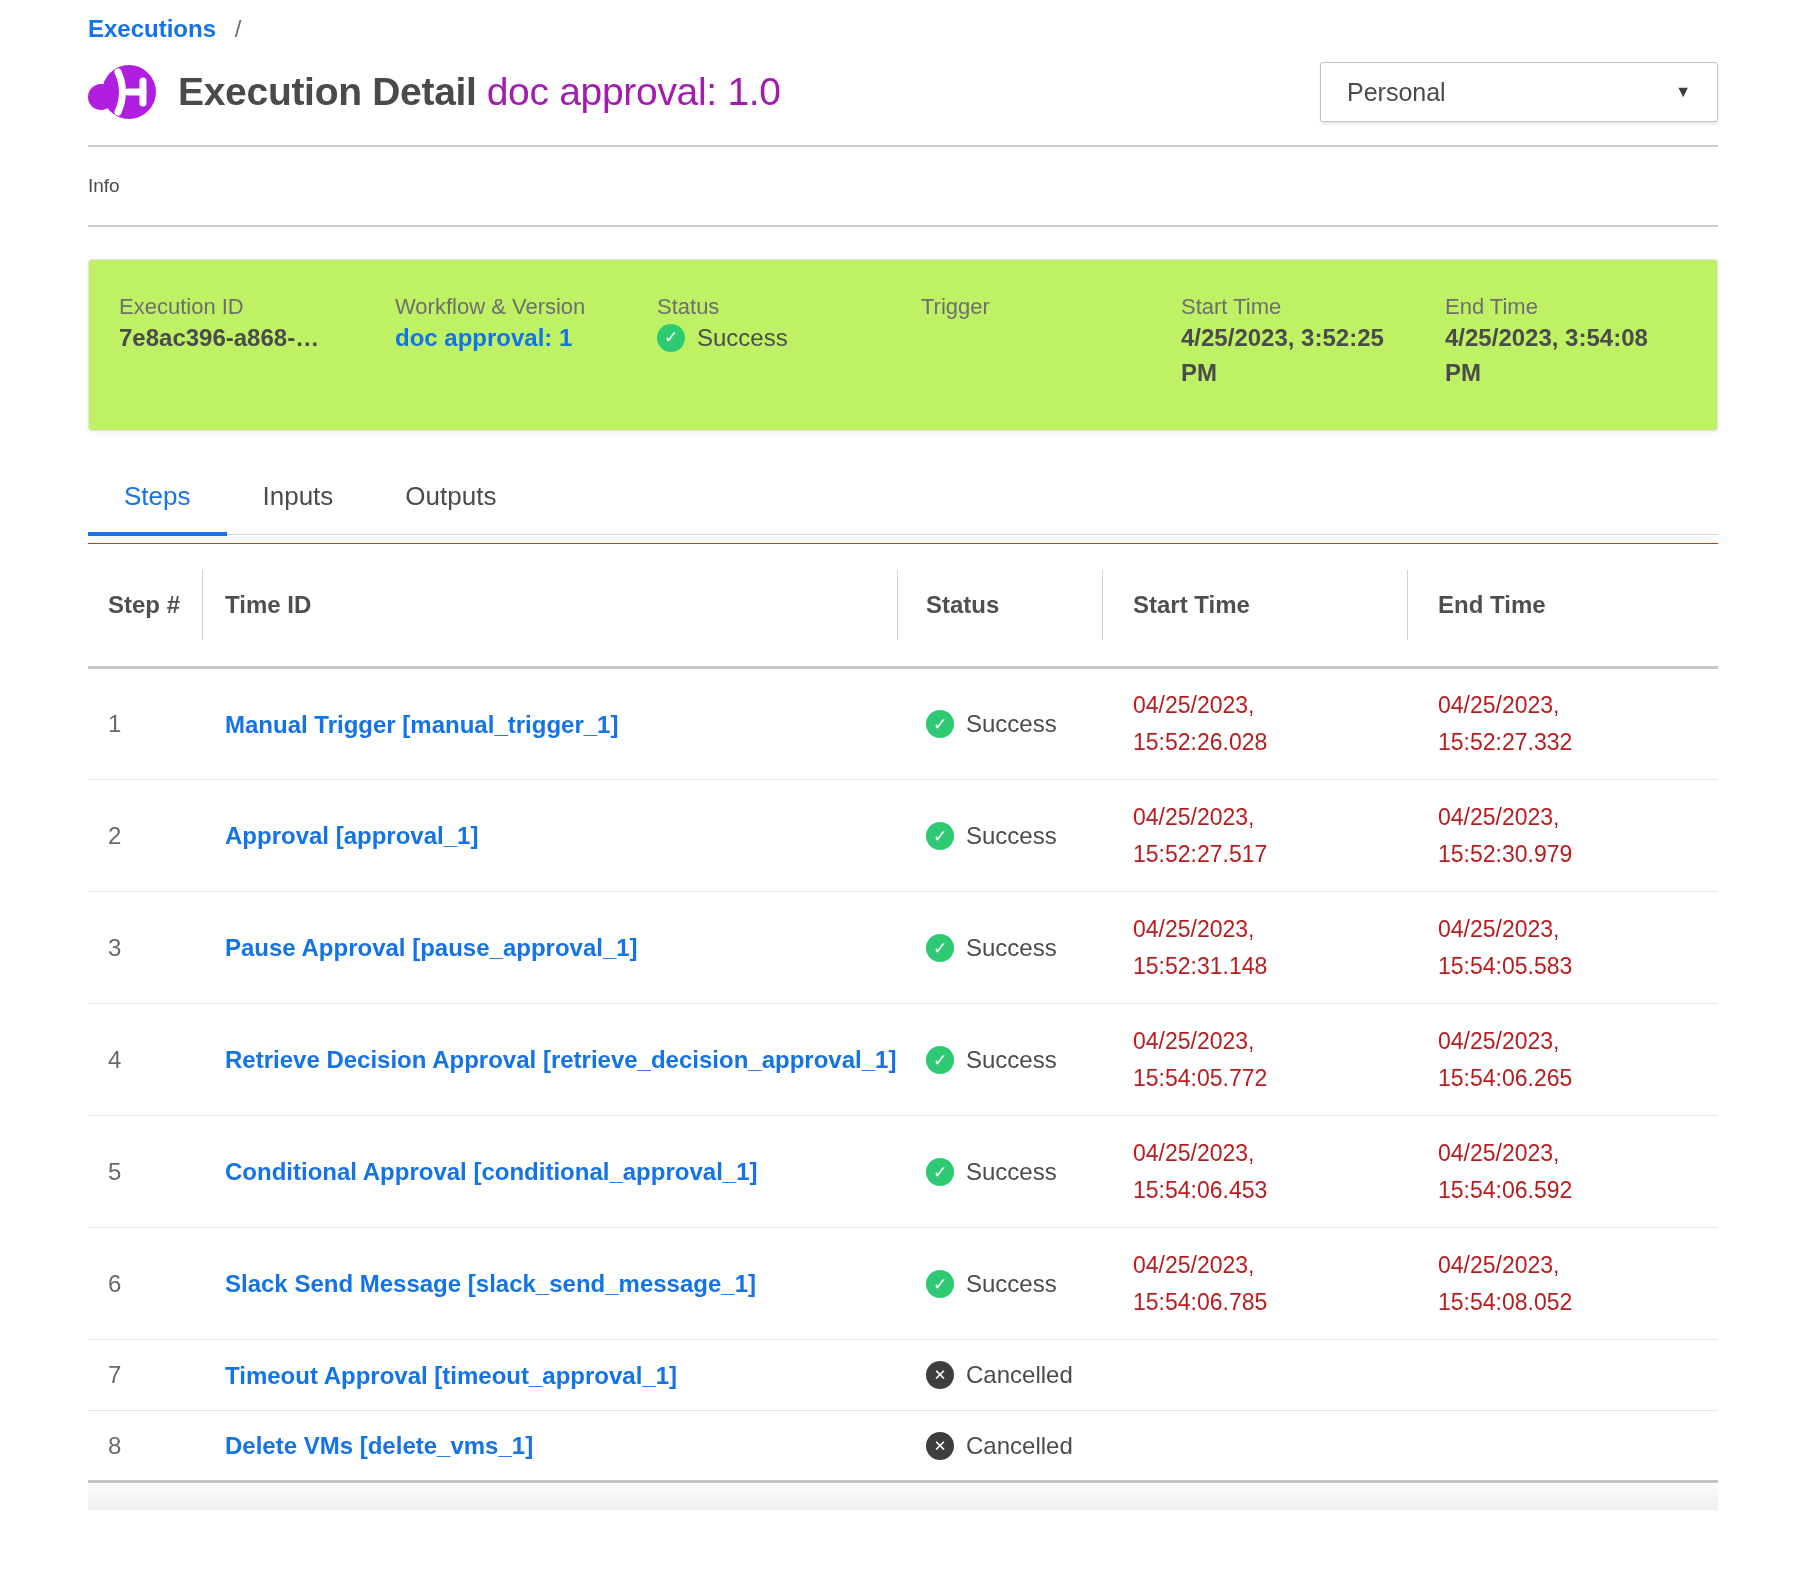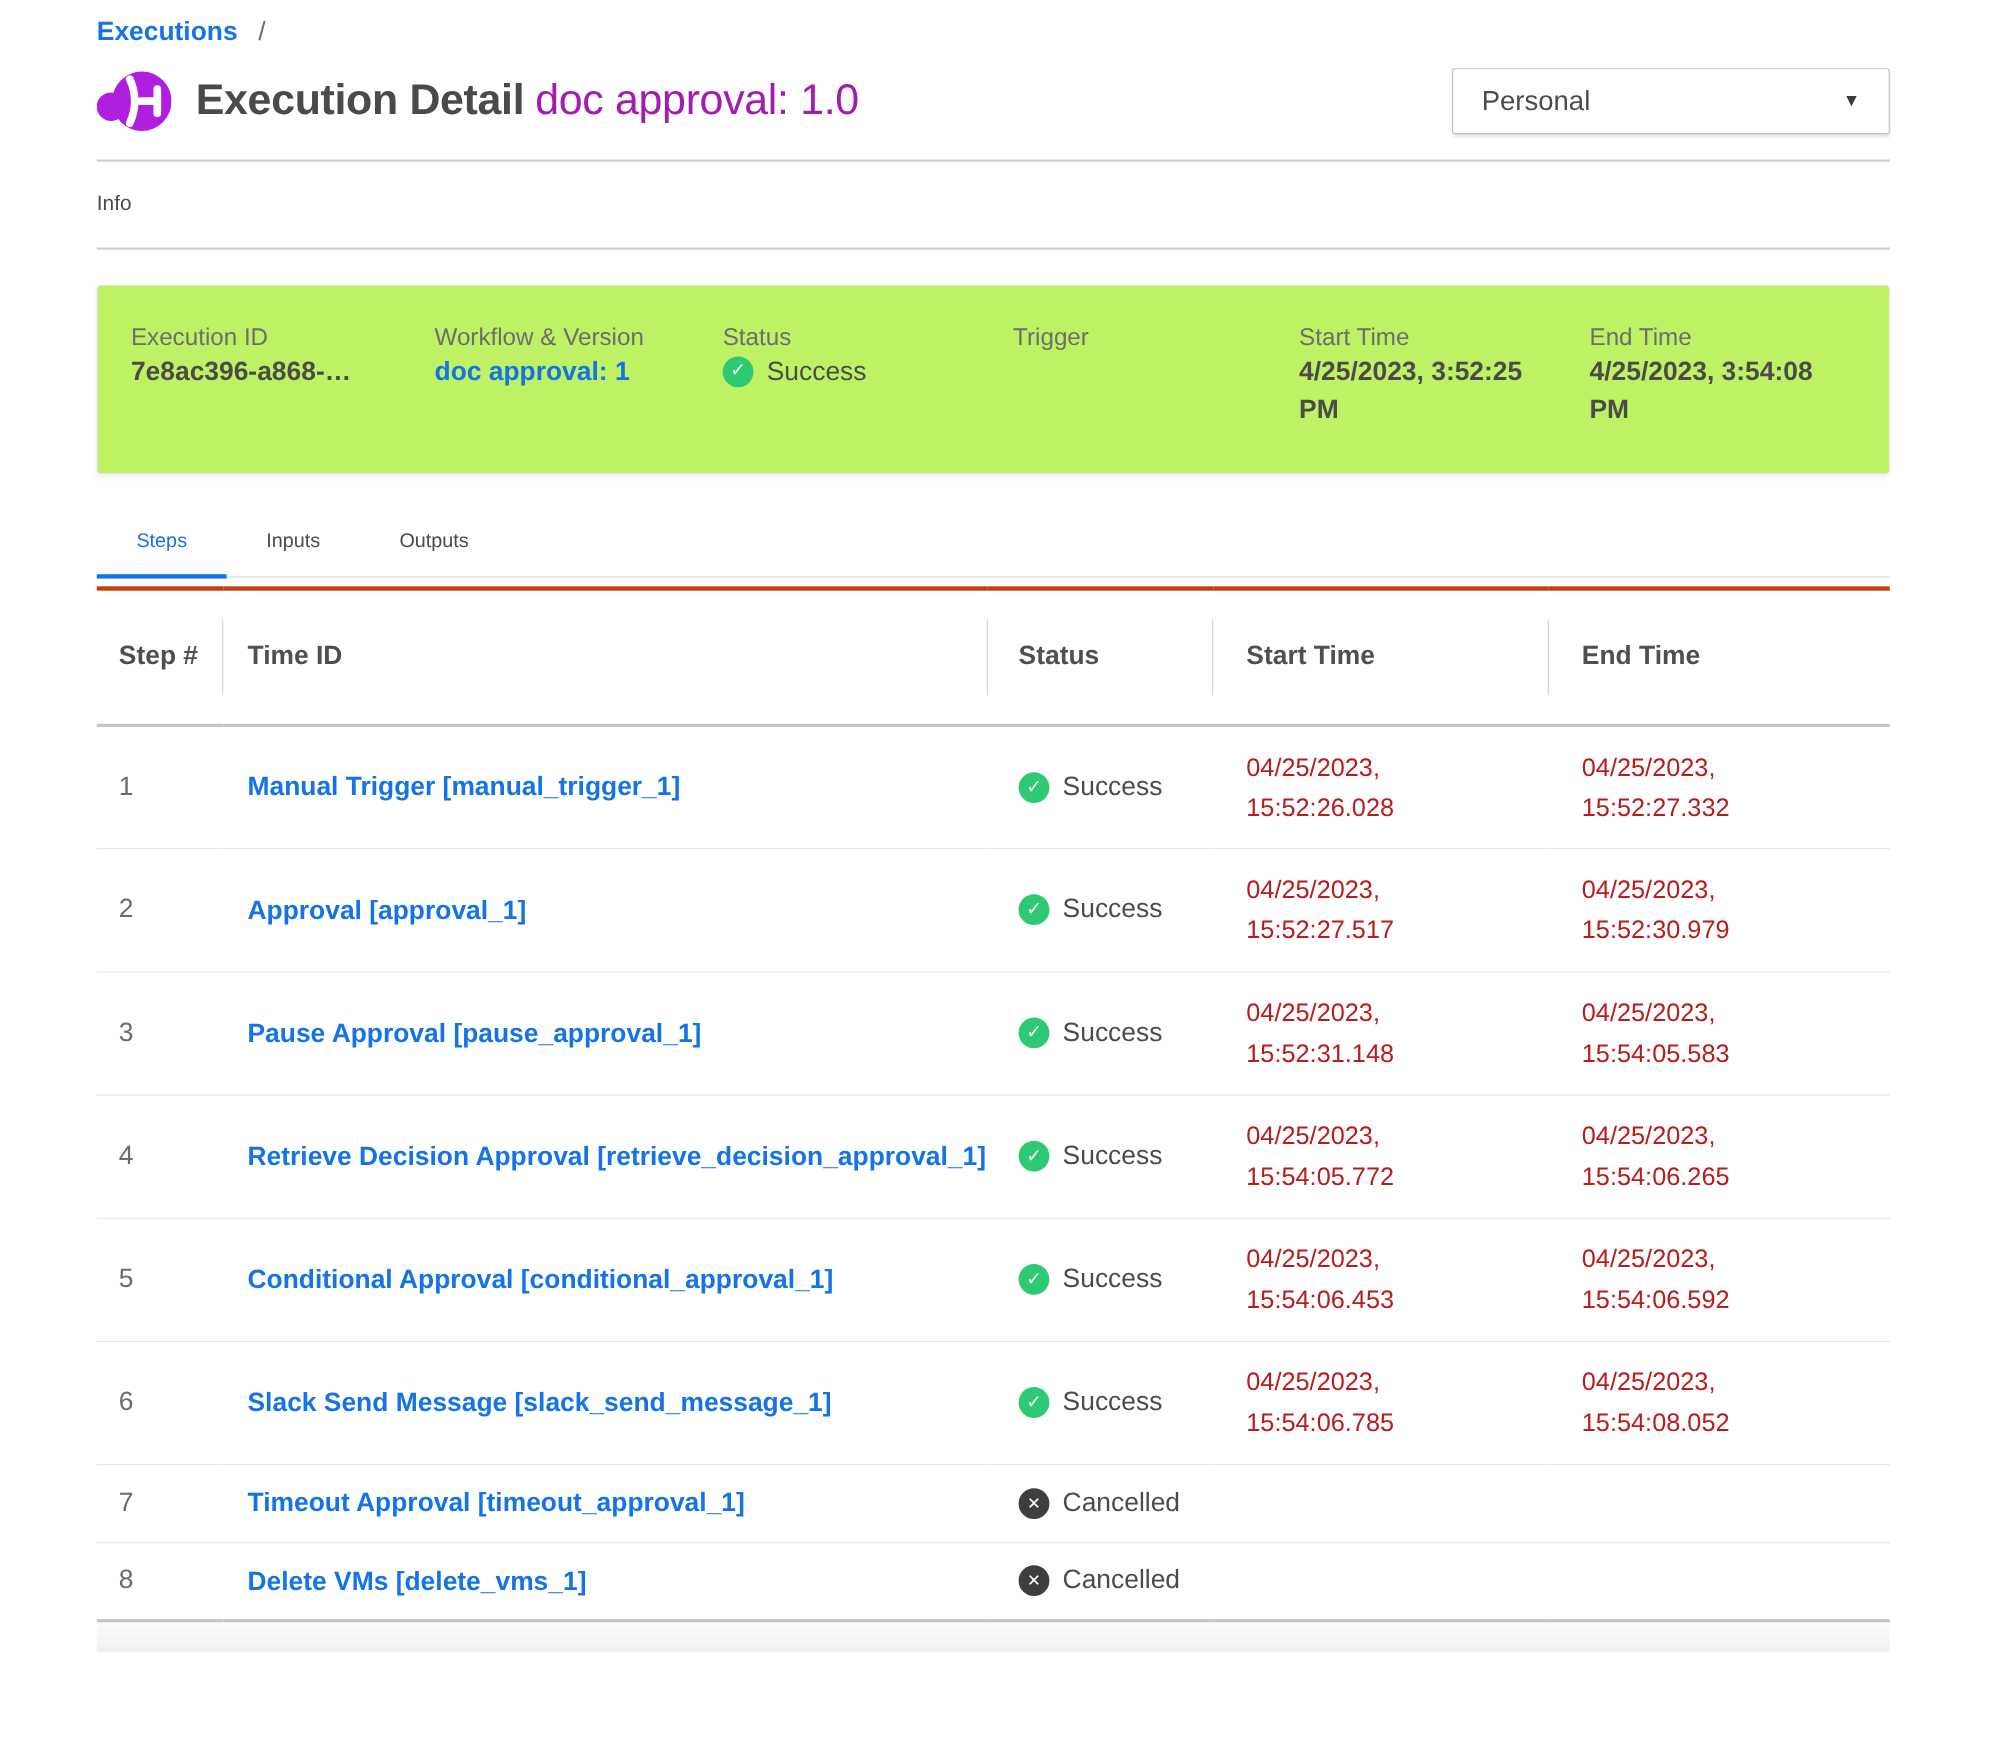--- a/index.html
+++ b/index.html
@@ -49,27 +49,27 @@
   .info-value.link { color:#1473e6; cursor:pointer; font-weight:600; }
   .status-badge { display:flex; align-items:center; gap:12px; font-weight:400; max-width:none; }
   .icon-circle { width:28px; height:28px; border-radius:50%; color:#fff; flex:0 0 auto;
                  display:flex; align-items:center; justify-content:center;
                  font-size:17px; font-weight:700; font-family:"DejaVu Sans",sans-serif; }
   .icon-circle.success { background:#2ec973; }
   .icon-circle.cancelled { background:#3e3e3e; font-size:15px; }
 
   
   .tabs { display:flex; margin-top:50px; border-bottom:1px solid #d6d6d6; }
-  .tab { position:relative; padding:0 36px 22px 36px; font-size:18px; color:#4b4b4b; cursor:pointer; }
+  .tab { position:relative; padding:0 36px 22px 36px; font-size:26px; color:#4b4b4b; cursor:pointer; }
   .tab.active { color:#1473e6; }
   .tab.active::after { content:""; position:absolute; left:0; right:0; bottom:-2px; height:4px; background:#1473e6; }
 
   
   table.steps { margin-top:8px; width:1630px; border-collapse:collapse; table-layout:fixed;
-                border-top:4px solid #c2410c; border-bottom:3px solid #c3c3c3; }
+                border-top:1px solid #c2410c; border-bottom:3px solid #c3c3c3; }
   thead tr { height:124px; border-bottom:3px solid #c6c6c6; }
   th { text-align:left; font-size:24px; font-weight:700; color:#4f4f4f; vertical-align:middle; position:relative; }
   th:not(:last-child)::after { content:""; position:absolute; right:0; top:26px; bottom:26px; width:1px; background:#d2d2d2; }
   tbody tr { height:112px; border-bottom:1px solid #e4e4e4; }
   tbody tr.short { height:71px; }
   tbody tr:last-child { border-bottom:none; }
   td { vertical-align:middle; font-size:24px; }
   .c1 { padding-left:20px; } .c2 { padding-left:22px; } .c3 { padding-left:28px; }
   .c4 { padding-left:30px; } .c5 { padding-left:30px; }
   td.step-num { color:#6a6a6a; }

